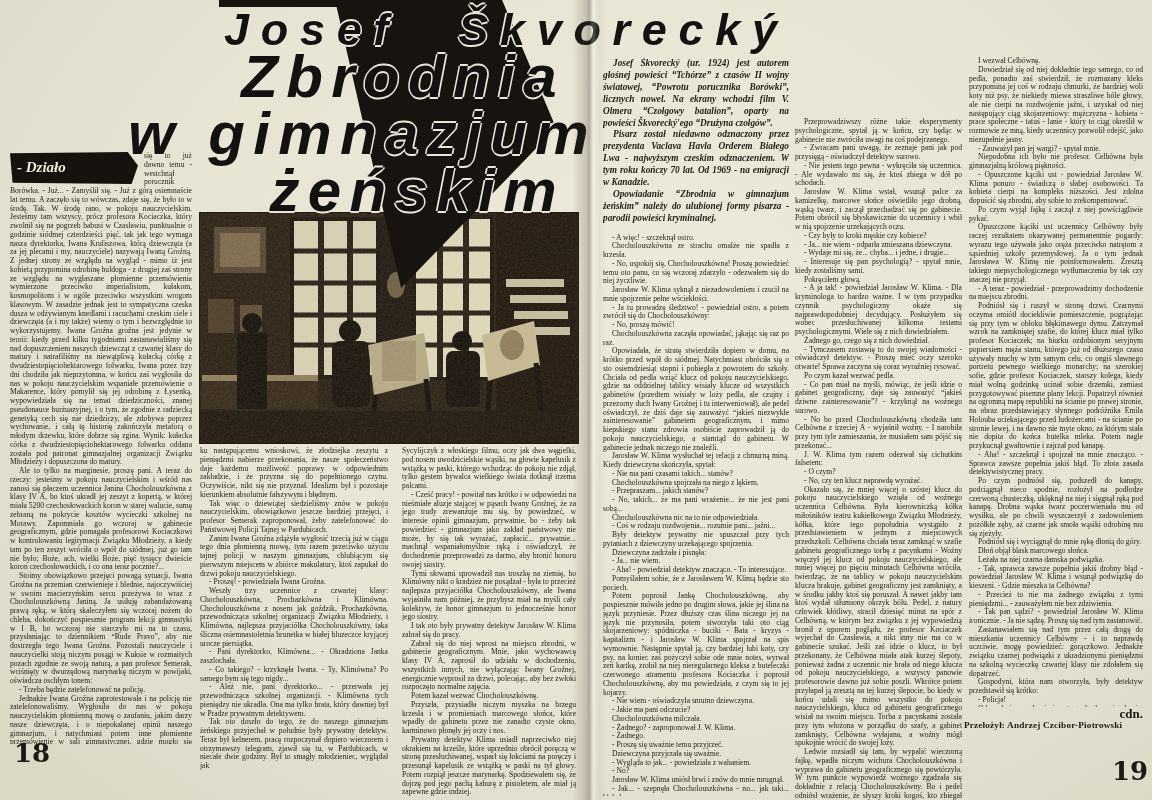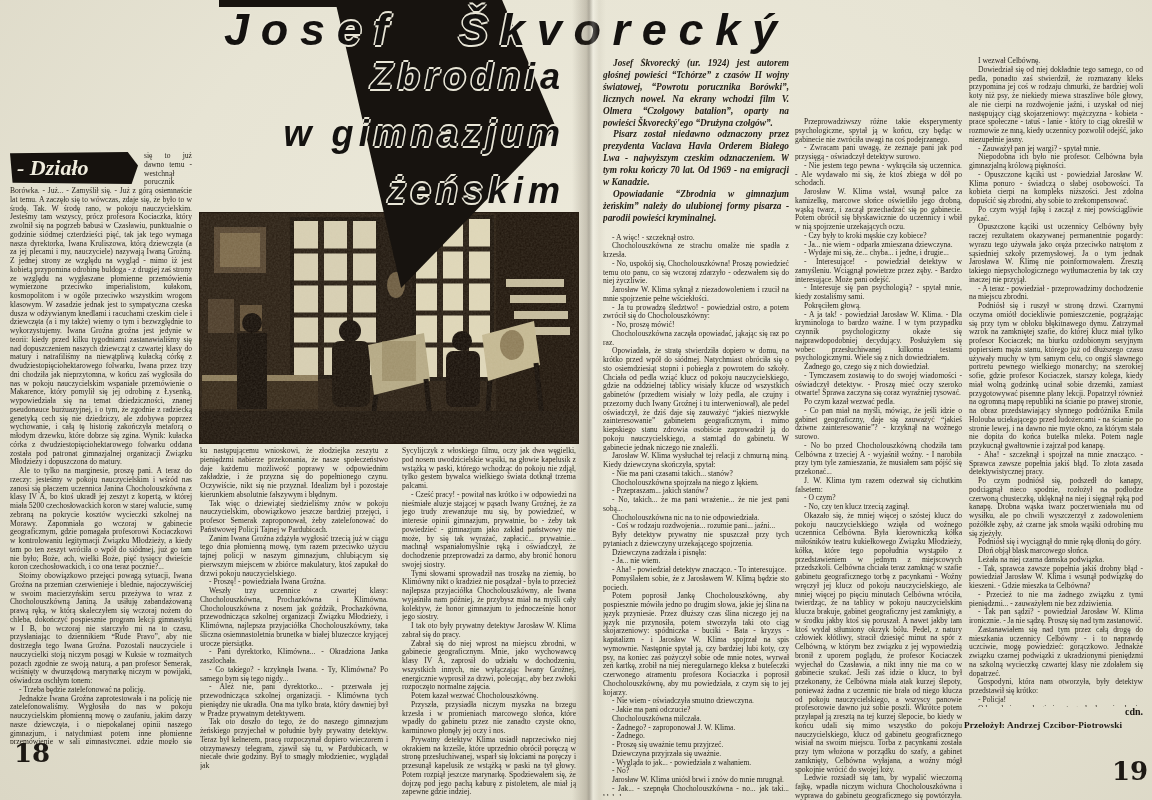--- a/index.html
+++ b/index.html
@@ -23,55 +23,55 @@
   
   .author{
     position:absolute;left:224px;top:4px;z-index:4;white-space:nowrap;
     font-family:"Liberation Sans",sans-serif;font-weight:bold;font-style:italic;
     font-size:45px;letter-spacing:0.26em;word-spacing:34px;color:#141210;
     text-shadow:-1.6px 0 0 #e9e6d7, 1.6px 0 0 #e9e6d7, 0 -1.6px 0 #e9e6d7, 0 1.6px 0 #e9e6d7;
   }
   .title-block{
     position:absolute;left:128px;top:48px;width:437px;z-index:4;text-align:right;
     font-family:"Liberation Sans",sans-serif;font-weight:bold;font-style:italic;
-    font-size:36px;line-height:57px;letter-spacing:0.14em;color:#141210;
+    font-size:60px;line-height:57px;letter-spacing:0.14em;color:#141210;
     text-shadow:-1.6px 0 0 #e9e6d7, 1.6px 0 0 #e9e6d7, 0 -1.6px 0 #e9e6d7, 0 1.6px 0 #e9e6d7;
   }
   .title-block div{white-space:nowrap;}
   
   .col{
     position:absolute;font-size:7.6px;line-height:8.75px;text-align:justify;
     overflow:hidden;z-index:2;color:#29241d;
   }
   .col p{margin:0;text-indent:9px;}
   .col p.noindent{text-indent:0;}
   .intro{
     font-style:italic;font-weight:bold;font-size:9.3px;line-height:11.9px;
     margin-bottom:9px;color:#262119;
   }
   .intro p{margin:0;text-indent:10px;}
   .opener{
     float:left;width:116px;height:27px;margin:0 6px 1px 0;padding:3px 5px 2px 7px;
     background:#16120e;color:#f0ecdd;
-    font-family:"Liberation Serif",serif;font-weight:bold;font-style:italic;font-size:22px;line-height:25px;
+    font-family:"Liberation Serif",serif;font-weight:bold;font-style:italic;font-size:15px;line-height:25px;
     clip-path:polygon(0 4%,92% 0,100% 42%,95% 100%,2% 96%);
     text-indent:0;
   }
   
   .illustration{
     position:absolute;left:200px;top:213px;width:378px;height:230px;z-index:2;
     outline:1px solid #241a10;
   }
   
   .pageno{
     position:absolute;z-index:4;font-family:"DejaVu Serif",serif;font-weight:bold;
     font-size:26px;color:#1d1914;
   }
   .cdn{
-    position:absolute;z-index:4;font-weight:bold;font-size:10px;color:#1d1914;
+    position:absolute;z-index:4;font-weight:bold;font-size:13px;color:#1d1914;
     font-family:"Liberation Serif",serif;
   }
   .translator{
     position:absolute;z-index:4;font-weight:bold;font-size:9.2px;white-space:nowrap;
     font-family:"Liberation Serif",serif;color:#1d1914;letter-spacing:0.02em;text-align:center;
   }
 </style>
 </head>
 <body>
 
@@ -230,32 +230,31 @@
   </div>
 
   <div class="col" id="col-r2" style="left:795px; top:70px; width:167px; height:740px;margin-top:48px;">
       <p>Przeprowadziwszy różne takie eksperymenty psychologiczne, spytał ją w końcu, czy będąc w gabinecie nie zwróciła uwagi na coś podejrzanego.</p>
       <p>- Zwracam pani uwagę, że zeznaje pani jak pod przysięgą - oświadczył detektyw surowo.</p>
       <p>- Nie jestem tego pewna - wykręciła się uczennica. - Ale wydawało mi się, że ktoś zbiega w dół po schodach.</p>
       <p>Jarosław W. Klima wstał, wsunął palce za kamizelkę, marcowe słońce oświetliło jego drobną, wąską twarz, i zaczął przechadzać się po gabinecie. Potem obrócił się błyskawicznie do uczennicy i wbił w nią spojrzenie urzekających oczu.</p>
       <p>- Czy były to kroki męskie czy kobiece?</p>
       <p>- Ja... nie wiem - odparła zmieszana dziewczyna.</p>
       <p>- Wydaje mi się, że... chyba... i jedne, i drugie...</p>
-      <p>- Interesujące! - powiedział detektyw w zamyśleniu. Wciągnął powietrze przez zęby. - Bardzo interesujące. Może pani odejść.</p>
       <p>- Interesuje się pan psychologią? - spytał mnie, kiedy zostaliśmy sami.</p>
       <p>Pokręciłem głową.</p>
       <p>- A ja tak! - powiedział Jarosław W. Klima. - Dla kryminologa to bardzo ważne. I w tym przypadku czynnik psychologiczny okaże się najprawdopodobniej decydujący. Posłużyłem się wobec przesłuchiwanej kilkoma testami psychologicznymi. Wiele się z nich dowiedziałem.</p>
       <p>Żadnego go, czego się z nich dowiedział.</p>
       <p>- Tymczasem zostawię to do swojej wiadomości - oświadczył detektyw. - Proszę mieć oczy szeroko otwarte! Sprawa zaczyna się coraz wyraźniej rysować.</p>
       <p>Po czym kazał wezwać pedla.</p>
       <p>- Co pan miał na myśli, mówiąc, że jeśli idzie o gabinet geograficzny, daje się zauważyć “jakieś dziwne zainteresowanie”? - krzyknął na woźnego surowo.</p>
       <p>- No bo przed Chocholouszkówną chodziła tam Celbówna z trzeciej A - wyjaśnił woźny. - I narobiła przy tym tyle zamieszania, że musiałem sam pójść się przekonać...</p>
       <p>J. W. Klima tym razem odezwał się cichutkim falsetem:</p>
       <p>- O czym?</p>
-      <p>- No, czy ten klucz trzecią zaginął.</p>
+      <p>- No, czy ten klucz naprawdę wyrażać.</p>
       <p>Okazało się, że mniej więcej o szóstej klucz do pokoju nauczycielskiego wzięła od woźnego uczennica Celbówna. Była kierowniczką kółka miłośników teatru kukiełkowego Związku Młodzieży, kółka, które tego popołudnia wystąpiło z przedstawieniem w jednym z miejscowych przedszkoli. Celbówna chciała teraz zamknąć w szafie gabinetu geograficznego torbę z pacynkami - Woźny wręczył jej klucz od pokoju nauczycielskiego, ale mniej więcej po pięciu minutach Celbówna wróciła, twierdząc, że na tablicy w pokoju nauczycielskim klucza brakuje, gabinet geograficzny jest zamknięty, a w środku jakby ktoś się poruszał. A nawet jakby tam ktoś wydał stłumiony okrzyk bólu. Pedel, z natury człowiek kłótliwy, stracił dziesięć minut na spór z Celbówną, w którym bez związku z jej wypowiedzią bronił z uporem poglądu, że profesor Kociaczek wyjechał do Czasławia, a nikt inny nie ma co w gabinecie szukać. Jeśli zaś idzie o klucz, to był przekonany, że Celbówna miała atak kurzej ślepoty, ponieważ żadna z uczennic nie brała od niego klucza od pokoju nauczycielskiego, a wszyscy panowie profesorowie dawno już sobie poszli. Wkrótce potem przyłapał ją zresztą na tej kurzej ślepocie, bo kiedy w końcu udali się mimo wszystko do pokoju nauczycielskiego, klucz od gabinetu geograficznego wisiał na swoim miejscu. Torba z pacynkami została przy tym włożona w porządku do szafy, a gabinet zamknięty, Celbówna wyłajana, a woźny mógł spokojnie wrócić do swojej loży.</p>
       <p>Ledwie rozsiadł się tam, by wypalić wieczorną fajkę, wpadła niczym wichura Chocholouszkówna i wyprawa do gabinetu geograficznego się powtórzyła. W tym punkcie wypowiedź woźnego zgadzała się dokładnie z relacją Chocholouszkówny. Bo i pedel odniósł wrażenie, że słyszy kroki kogoś, kto zbiegał po schodach na dół.</p>
     </div>
 
   <div class="col" id="col-r3" style="left:969px; top:57px; width:174px; height:650px;">
       <p>I wezwał Celbównę.</p>
       <p>Dowiedział się od niej dokładnie tego samego, co od pedla, ponadto zaś stwierdził, że rozmazany kleks przypomina jej coś w rodzaju chmurki, że bardziej woli koty niż psy, że niekiedy miewa straszliwe bóle głowy, ale nie cierpi na rozdwojenie jaźni, i uzyskał od niej następujący ciąg skojarzeniowy: mężczyzna - kobieta - prace społeczne - tatuś - lanie - który to ciąg określił w rozmowie ze mną, kiedy uczennicy pozwolił odejść, jako niezupełnie jasny.</p>
       <p>- Zauważył pan jej wargi? - spytał mnie.</p>
       <p>Niepodobna ich było nie profesor. Celbówna była gimnazjalną królową piękności.</p>
       <p>- Opuszczone kąciki ust - powiedział Jarosław W. Klima ponuro - świadczą o słabej osobowości. Ta kobieta cierpi na kompleks niższości. Jest zdolna dopuścić się zbrodni, aby sobie to zrekompensować.</p>

